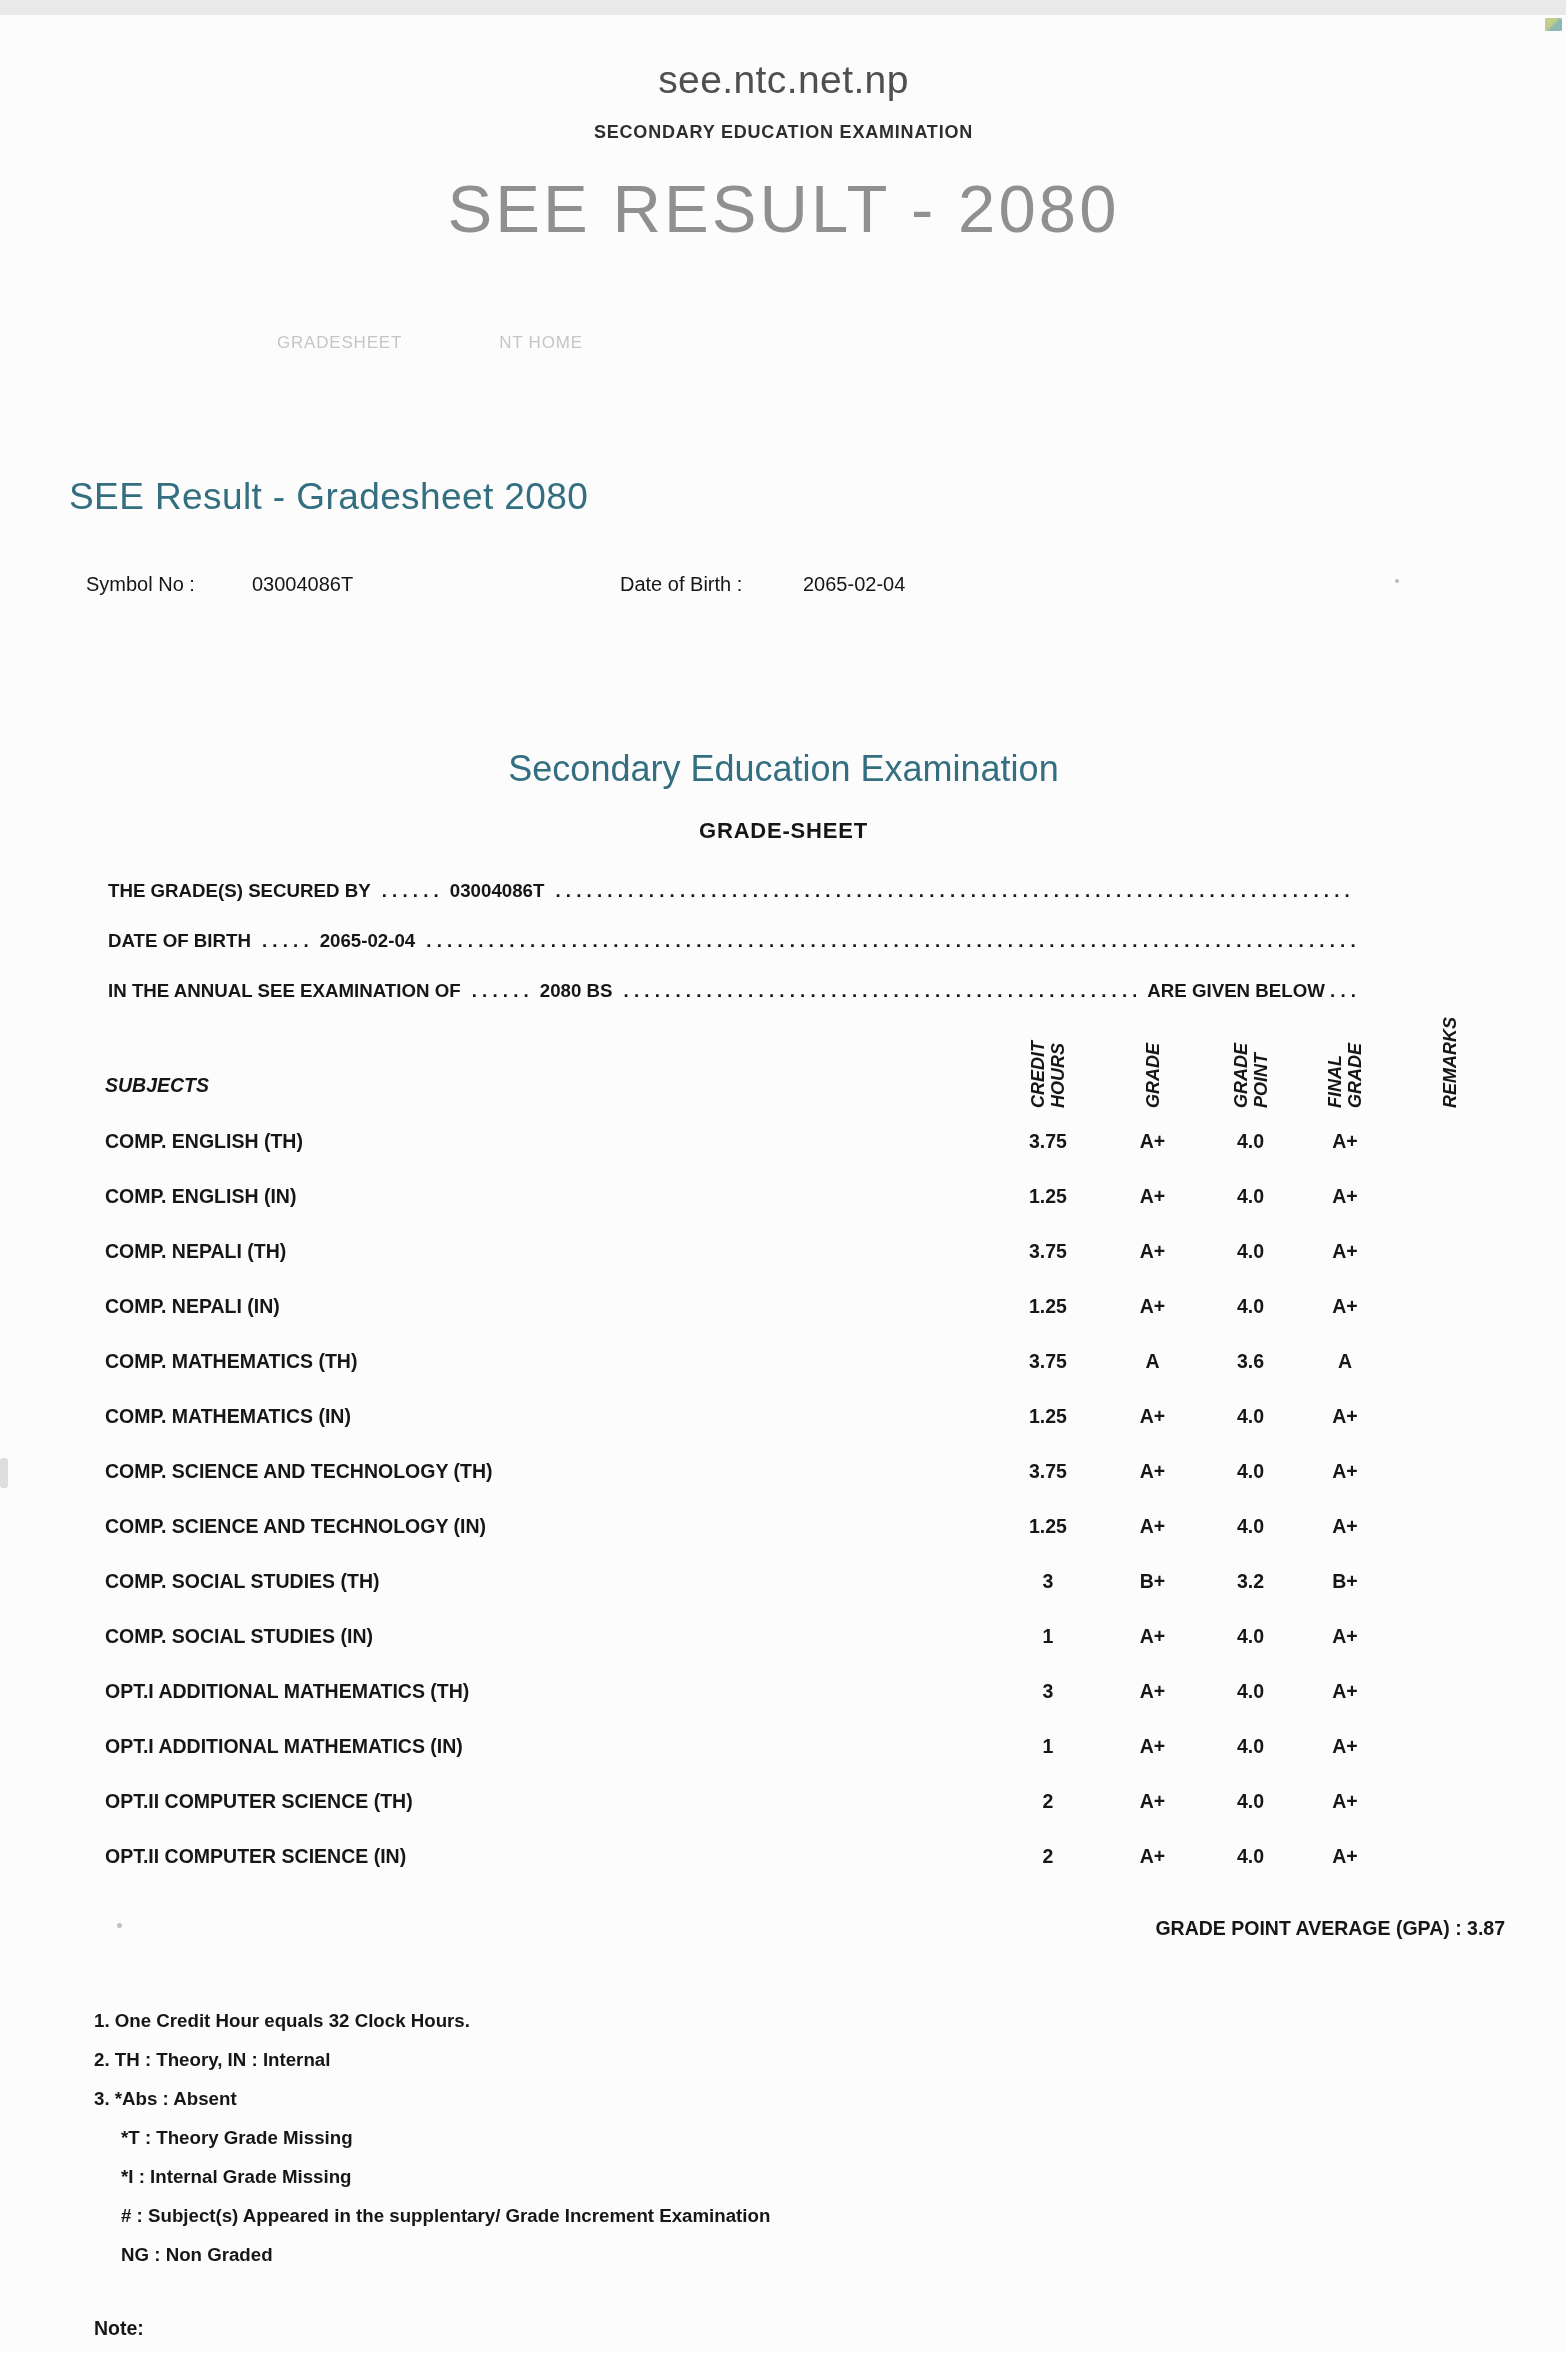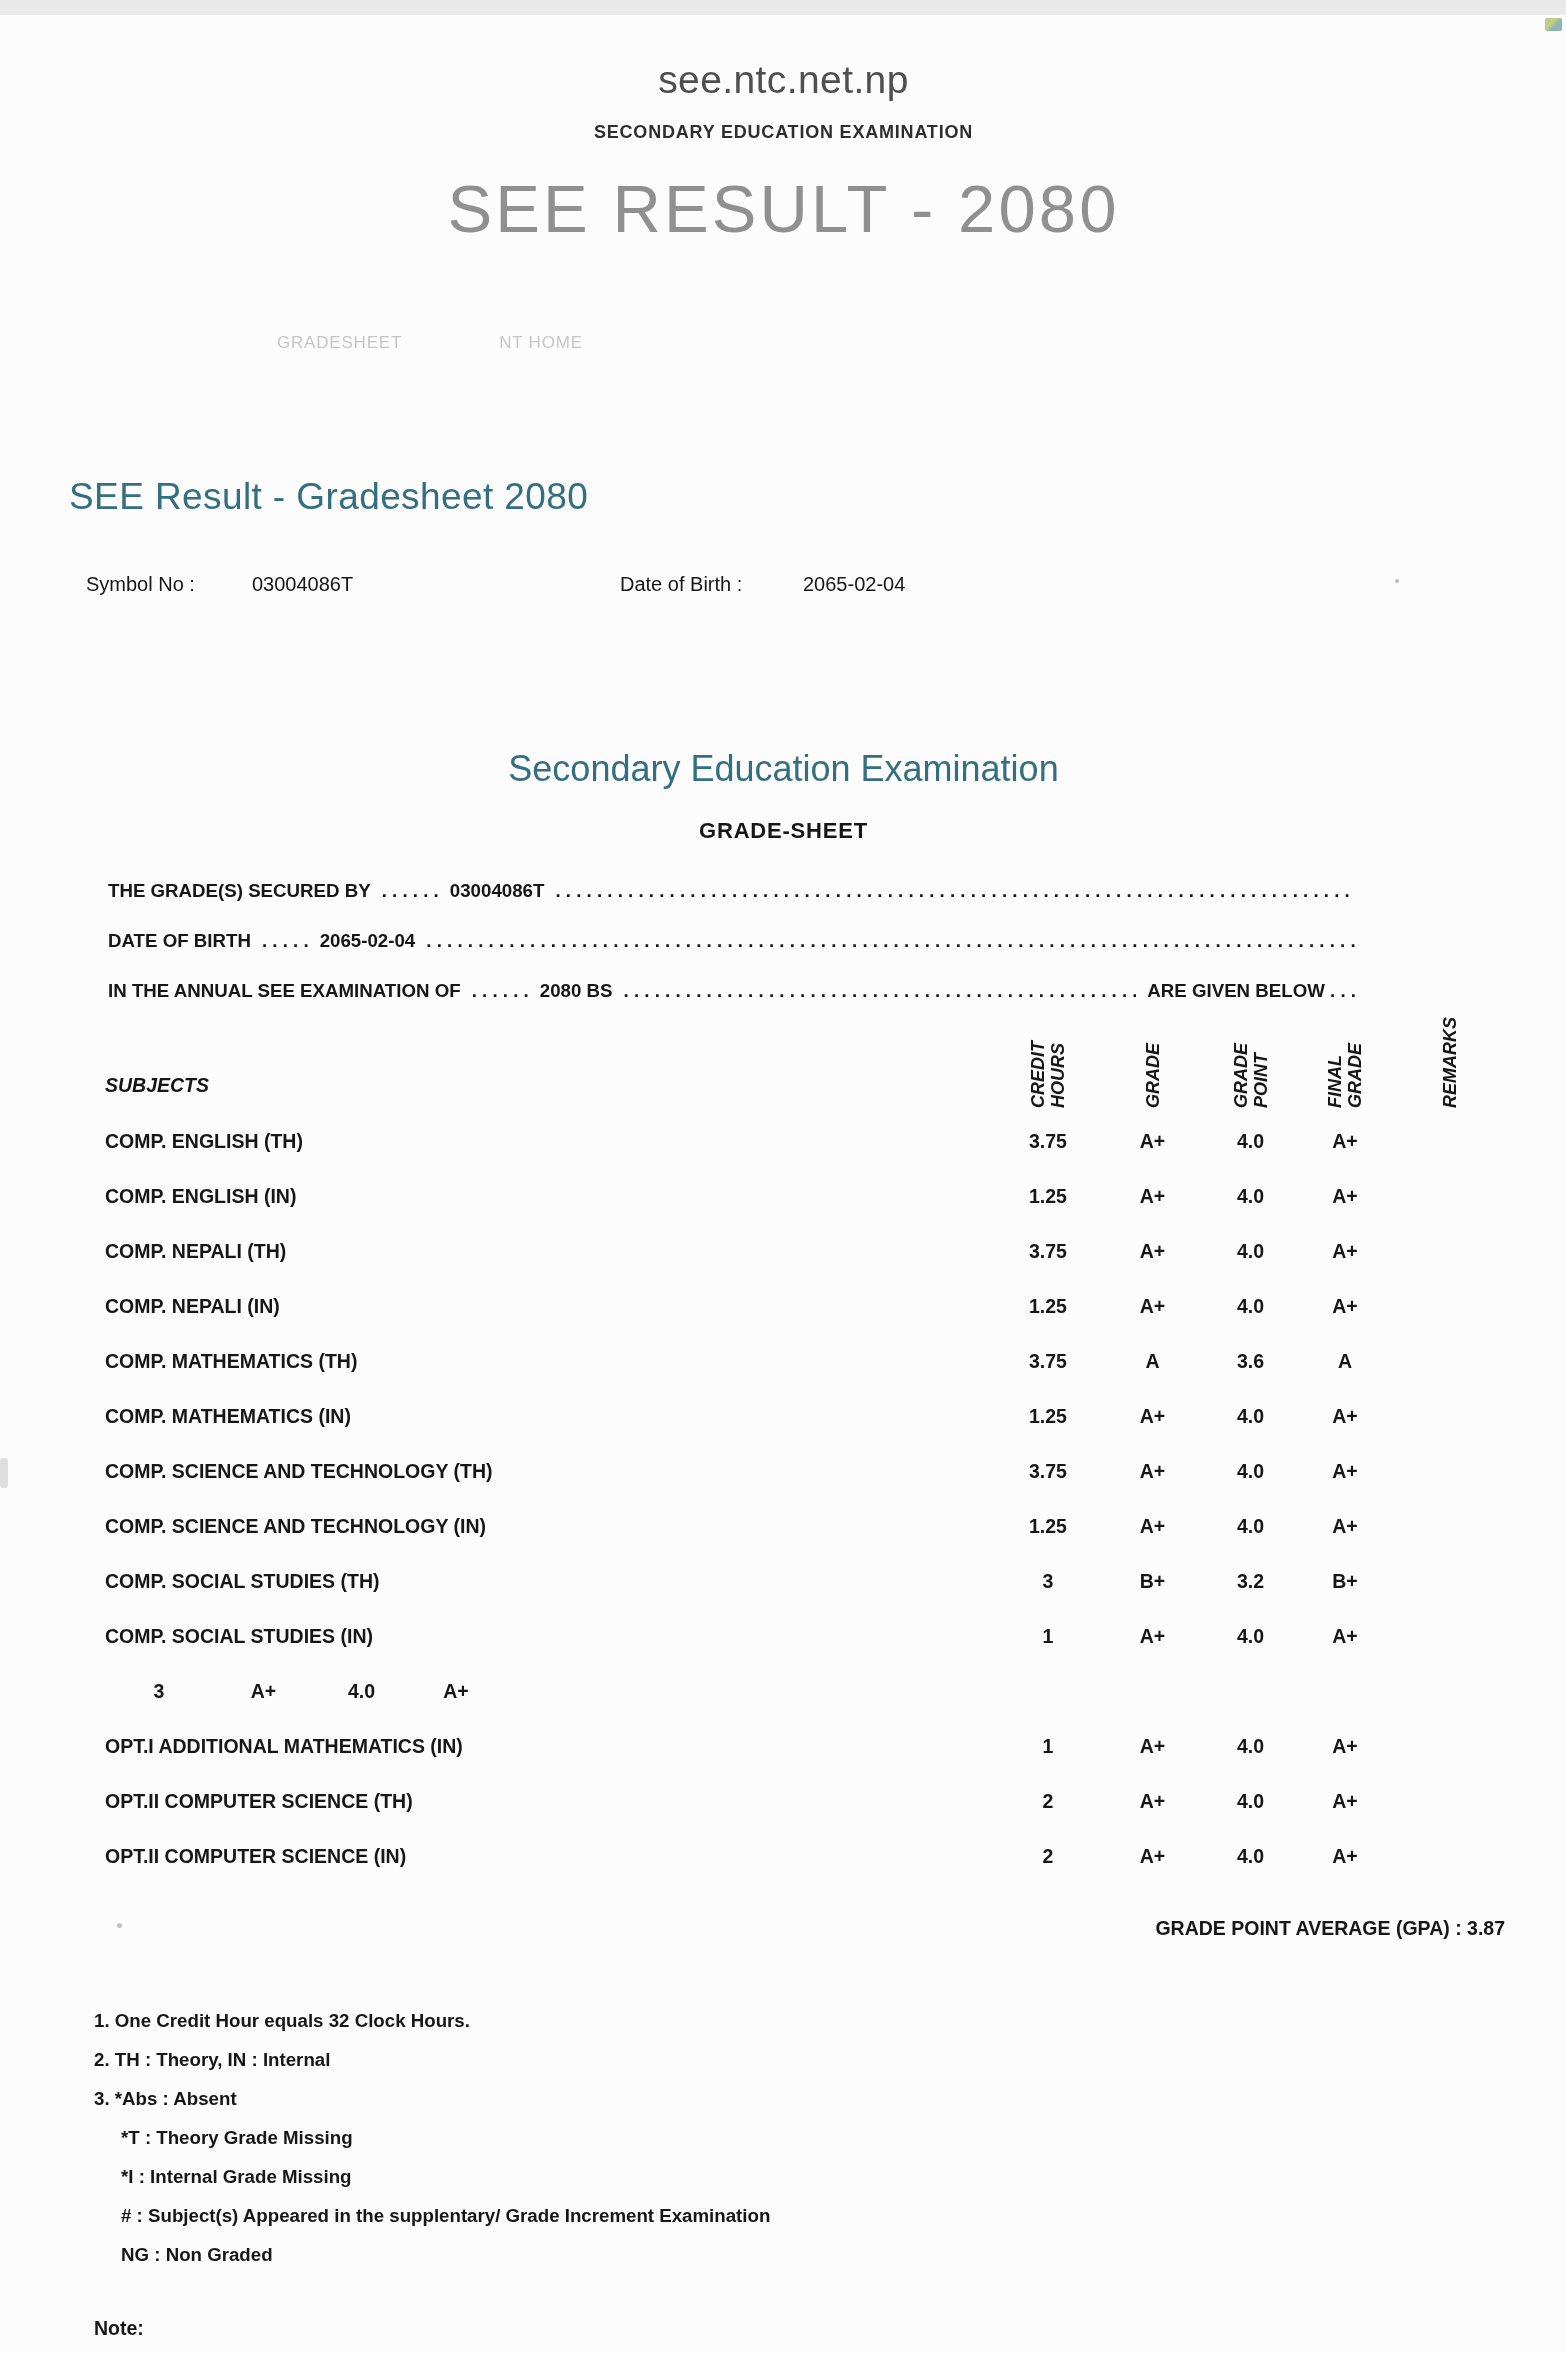--- a/index.html
+++ b/index.html
@@ -214,20 +214,21 @@
       </div>
       <div class="trow">
         <div class="col-subject">COMP. SOCIAL STUDIES (IN)</div>
         <div class="col-credit">1</div>
         <div class="col-grade">A+</div>
         <div class="col-point">4.0</div>
         <div class="col-final">A+</div>
         <div class="col-remarks"></div>
       </div>
       <div class="trow">
+        <div class="col-subject">OPT.I ADDITIONAL MATHEMATICS (TH)</div>
         <div class="col-credit">3</div>
         <div class="col-grade">A+</div>
         <div class="col-point">4.0</div>
         <div class="col-final">A+</div>
         <div class="col-remarks"></div>
       </div>
       <div class="trow">
         <div class="col-subject">OPT.I ADDITIONAL MATHEMATICS (IN)</div>
         <div class="col-credit">1</div>
         <div class="col-grade">A+</div>

